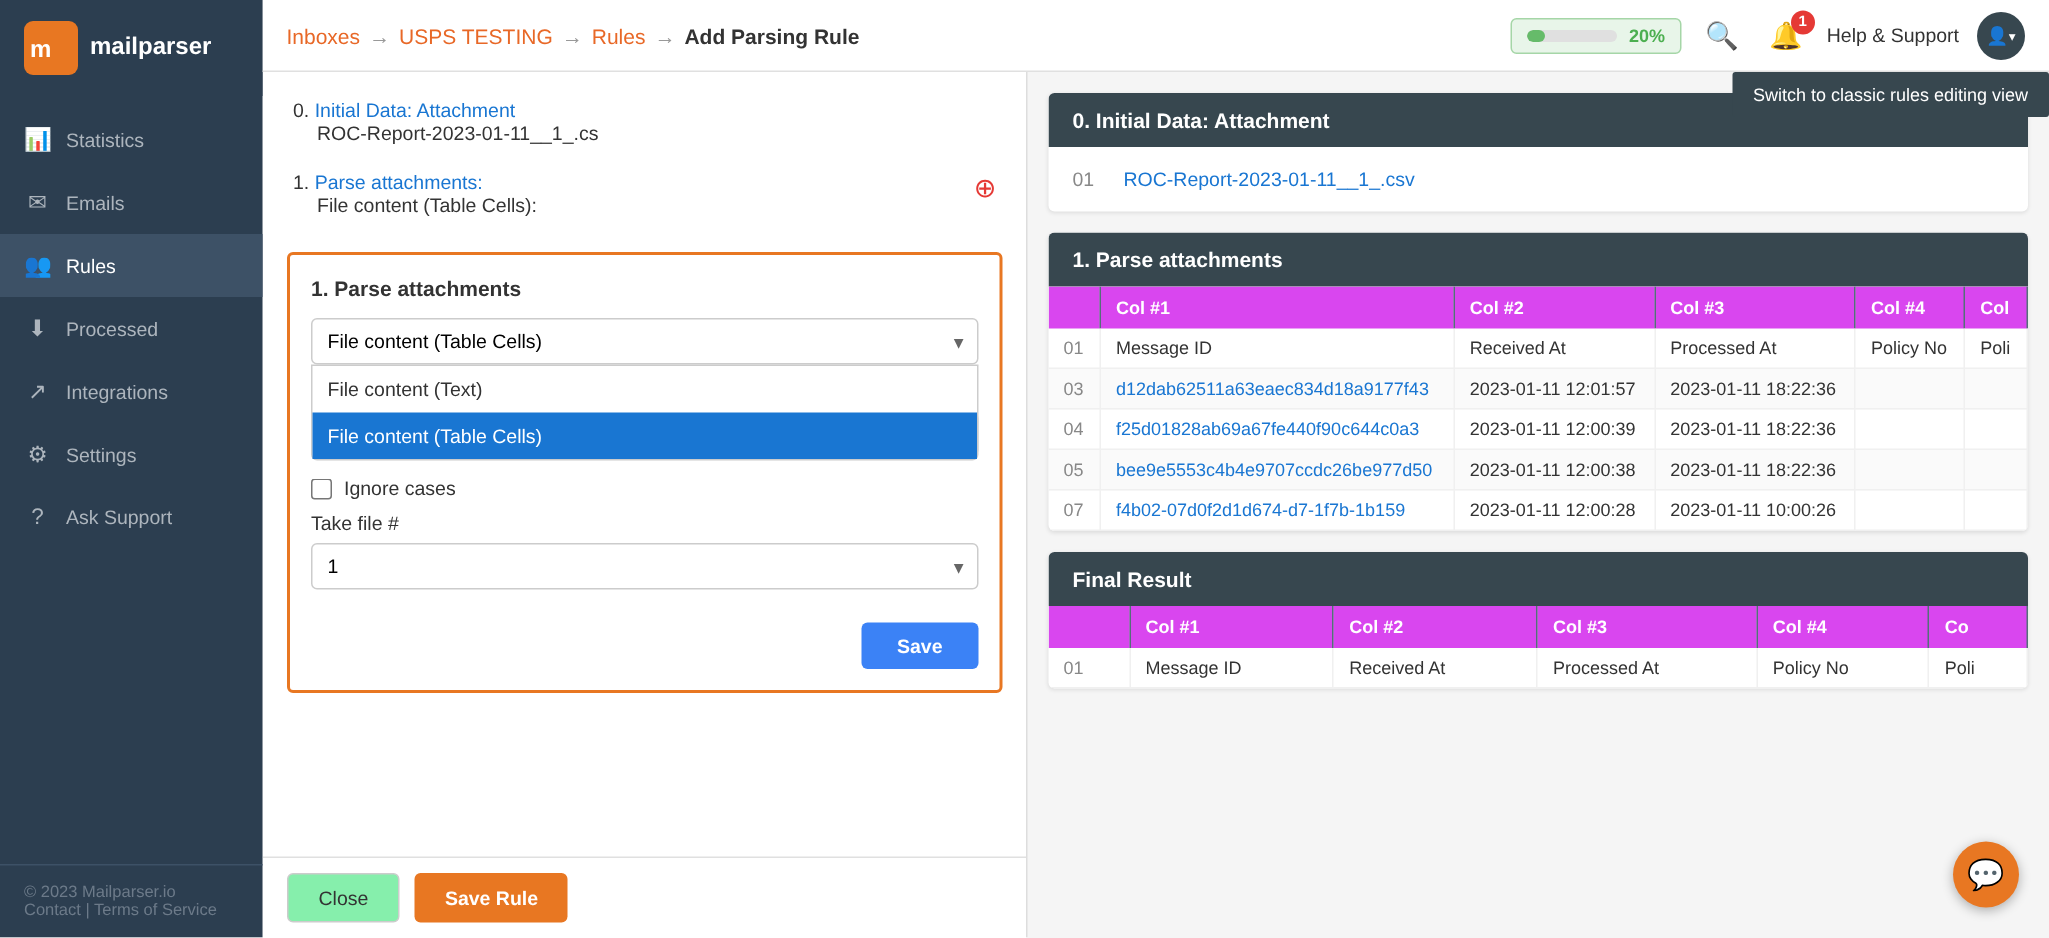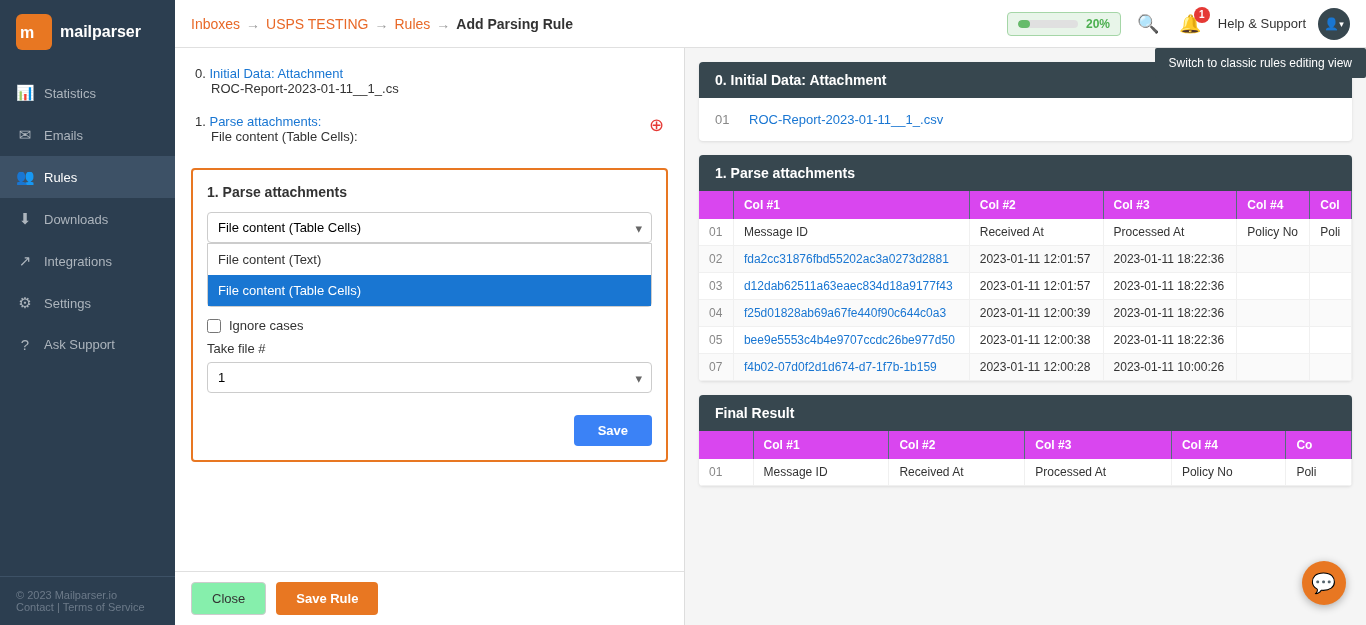--- a/index.html
+++ b/index.html
@@ -118,21 +118,21 @@
     <div class="sidebar-item">
       <span class="icon">✉</span>
       <span>Emails</span>
     </div>
     <div class="sidebar-item active">
       <span class="icon">👥</span>
       <span>Rules</span>
     </div>
     <div class="sidebar-item">
       <span class="icon">⬇</span>
-      <span>Downloads</span>
+      <span>Processed</span>
     </div>
     <div class="sidebar-item">
       <span class="icon">↗</span>
       <span>Integrations</span>
     </div>
     <div class="sidebar-item">
       <span class="icon">⚙</span>
       <span>Settings</span>
     </div>
     <div class="sidebar-item">
@@ -282,28 +282,20 @@
             <tbody id="section1-tbody">
                 <tr>
       <td class="row-num">01</td>
       <td style="color:#333">Message ID</td>
       <td>Received At</td>
       <td>Processed At</td>
       <td>Policy No</td>
       <td>Poli</td>
     </tr>
                 <tr>
-      <td class="row-num">02</td>
-      <td style="color:#1976d2">fda2cc31876fbd55202ac3a0273d2881</td>
-      <td>2023-01-11 12:01:57</td>
-      <td>2023-01-11 18:22:36</td>
-      <td></td>
-      <td></td>
-    </tr>
-                <tr>
       <td class="row-num">03</td>
       <td style="color:#1976d2">d12dab62511a63eaec834d18a9177f43</td>
       <td>2023-01-11 12:01:57</td>
       <td>2023-01-11 18:22:36</td>
       <td></td>
       <td></td>
     </tr>
                 <tr>
       <td class="row-num">04</td>
       <td style="color:#1976d2">f25d01828ab69a67fe440f90c644c0a3</td>

